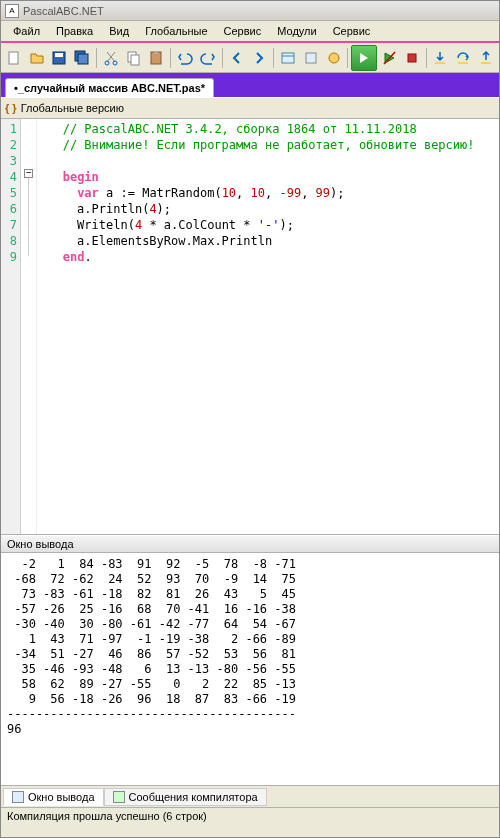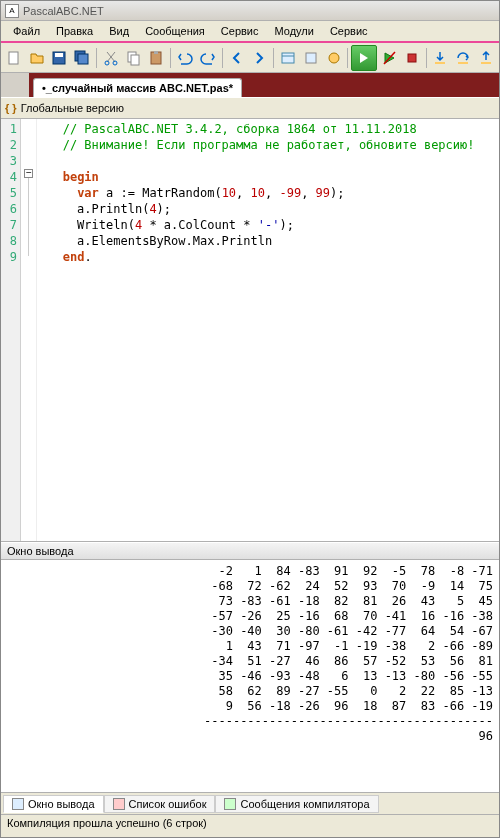--- a/index.html
+++ b/index.html
@@ -64,26 +64,25 @@
   display: flex; align-items: center; justify-content: center;
   cursor: pointer;
 }
 .green-btn::after {
   content: '';
   border-left: 8px solid #fff;
   border-top: 5px solid transparent;
   border-bottom: 5px solid transparent;
 }
 .tabbar {
-  background: #7f1d1d;
+  background: #6d28d9;
   height: 24px;
   display: flex;
   align-items: flex-end;
   padding: 0 4px;
-  margin-left: 28px;
 }
 .tab {
   background: #fff;
   border: 1px solid #aaa;
   border-bottom: none;
   padding: 3px 8px;
   font-weight: bold;
   font-size: 11px;
   border-radius: 3px 3px 0 0;
 }
@@ -137,41 +136,40 @@
 .code {
   flex: 1;
   font-family: Consolas, monospace;
   font-size: 12px;
   padding: 2px 4px;
   white-space: pre;
   overflow: hidden;
 }
 .cl { height: 16px; line-height: 16px; }
 .cmt { color: #090; }
-.kw { color: #c2410c; font-weight: bold; }
+.kw { color: #ec4899; font-weight: bold; }
 .num { color: #b00; }
 .str { color: #00a; }
 .pane-title {
   background: linear-gradient(#f4f4f4, #e0e0e0);
   height: 18px;
   padding: 2px 6px;
   border-top: 1px solid #fff;
   border-bottom: 1px solid #b0b0b0;
   font-size: 11px;
 }
 .output {
   background: #fff;
   font-family: Consolas, monospace;
   font-size: 12px;
   padding: 4px 6px;
   white-space: pre;
   height: 232px;
   overflow: hidden;
   line-height: 15px;
-  text-align: right;
 }
 .bottom-tabs {
   background: #ece9d8;
   height: 22px;
   display: flex;
   align-items: center;
   padding: 0 2px;
   border-top: 1px solid #b0b0b0;
   gap: 0;
 }
@@ -181,40 +179,40 @@
   border: 1px solid #ccc;
   background: #f4f4f4;
   cursor: pointer;
   font-size: 11px;
   gap: 4px;
 }
 .btab.active { background: #fff; border-bottom-color: #fff; }
 .bicon { width: 12px; height: 12px; border: 1px solid #888; background: #def; }
 .statusbar {
   background: #ece9d8;
-  height: 23px;
+  height: 30px;
   padding: 2px 6px;
   border-top: 1px solid #b0b0b0;
   font-size: 11px;
 }
 svg.i { width: 16px; height: 16px; }
 </style>
 </head>
 <body>
 
 <div class="titlebar">
   <div class="app-icon">A</div>
   <span class="title">PascalABC.NET</span>
 </div>
 
 <div class="menubar">
   <div class="menuitem">Файл</div>
   <div class="menuitem">Правка</div>
   <div class="menuitem">Вид</div>
-  <div class="menuitem">Сообщения</div>
+  <div class="menuitem">Глобальные</div>
   <div class="menuitem">Сервис</div>
   <div class="menuitem">Модули</div>
   <div class="menuitem">Сервис</div>
 </div>
 
 <div class="toolbar">
   <div class="tbtn">
       <svg class="i" viewBox="0 0 16 16">
         <rect x="3" y="2" width="9" height="12" fill="#fff" stroke="#888"></rect>
       </svg>
@@ -370,24 +368,20 @@
    9  56 -18 -26  96  18  87  83 -66 -19
 ----------------------------------------
 96</div>
 
 <div class="bottom-tabs">
   <div class="btab active">
     <span class="bicon"></span>
     <span>Окно вывода</span>
   </div>
   <div class="btab">
-    <span class="bicon" style="background:#fcc;"></span>
-    <span>Список ошибок</span>
-  </div>
-  <div class="btab">
     <span class="bicon" style="background:#cfc;"></span>
     <span>Сообщения компилятора</span>
   </div>
 </div>
 
 <div class="statusbar">
   <span>Компиляция прошла успешно (6 строк)</span>
 </div>
 
 </body></html>

